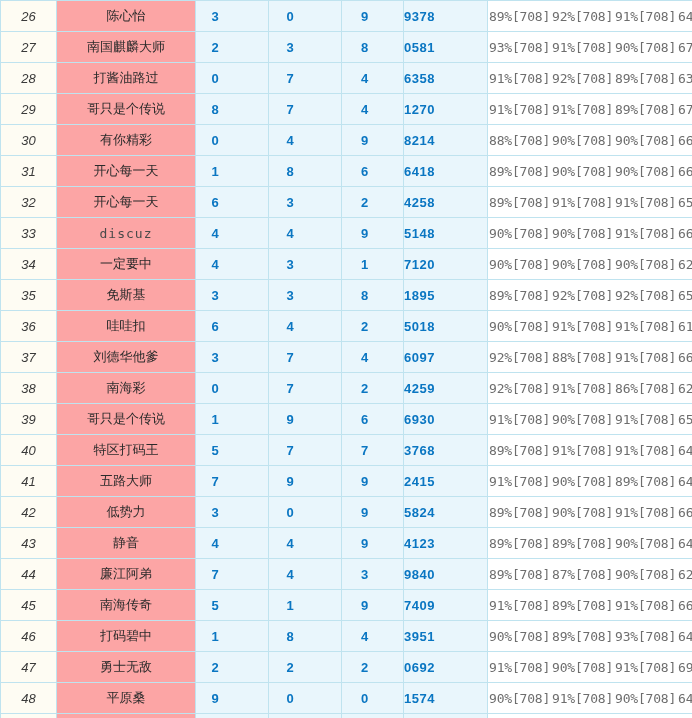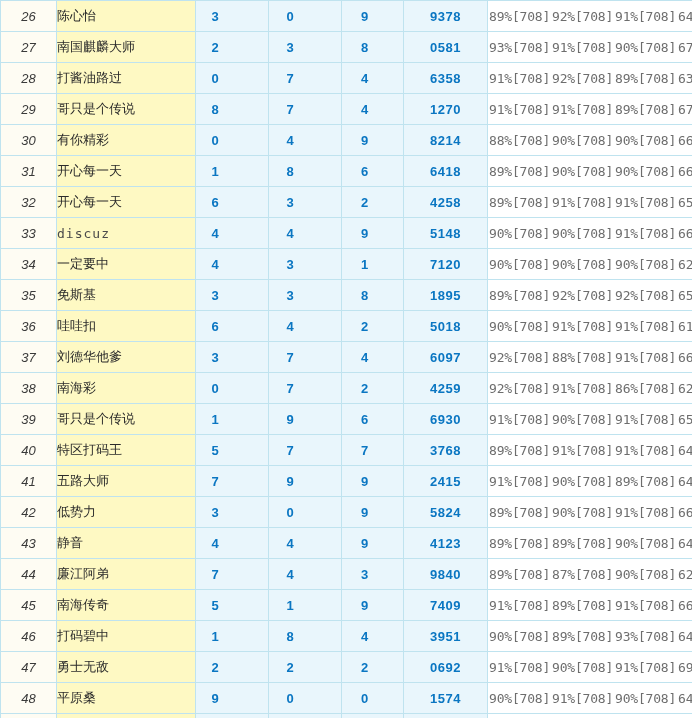--- a/index.html
+++ b/index.html
@@ -35,24 +35,25 @@
   col.c-pcts   { width: 205px; }
 
   td.rank {
     background: #fefcf3;
     color: #3a3a3a;
     text-align: center;
     font-size: 13px;
     font-style: italic;
   }
   td.name {
-    background: #fef9c3;
+    background: #fca5a5;
     color: #2b2b2b;
     padding-left: 14px;
     font-size: 13px;
+    text-align: center;
   }
   td.name.mono {
     font-family: "DejaVu Sans Mono", "Liberation Mono", monospace;
     font-size: 13px;
     letter-spacing: 1px;
     color: #4a4a4a;
   }
   td.num {
     background: #e9f6fc;
     color: #0a76c2;
@@ -60,21 +61,21 @@
     text-align: center;
     font-size: 13px;
   }
   td.num.n1 { padding-right: 34px; }
   td.num.n2 { padding-right: 30px; }
   td.num.n3 { padding-right: 16px; }
   td.code {
     background: #e9f6fc;
     color: #0a76c2;
     font-weight: bold;
-    text-align: center;
+    text-align: left;
     font-size: 14px;
     letter-spacing: 0.5px;
   }
   td.pcts {
     background: #ffffff;
     color: #6d6d6d;
     font-family: "DejaVu Sans Mono", "Liberation Mono", monospace;
     font-size: 10px;
     text-align: center;
     white-space: nowrap;

